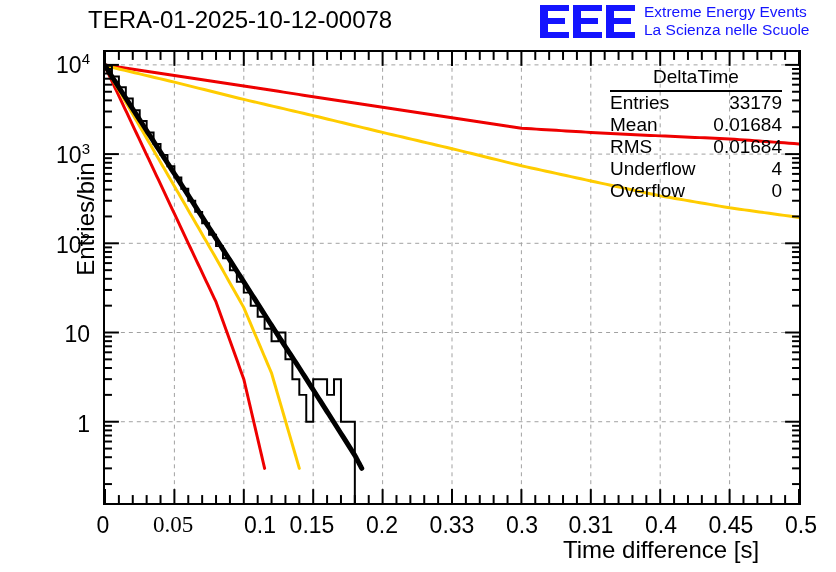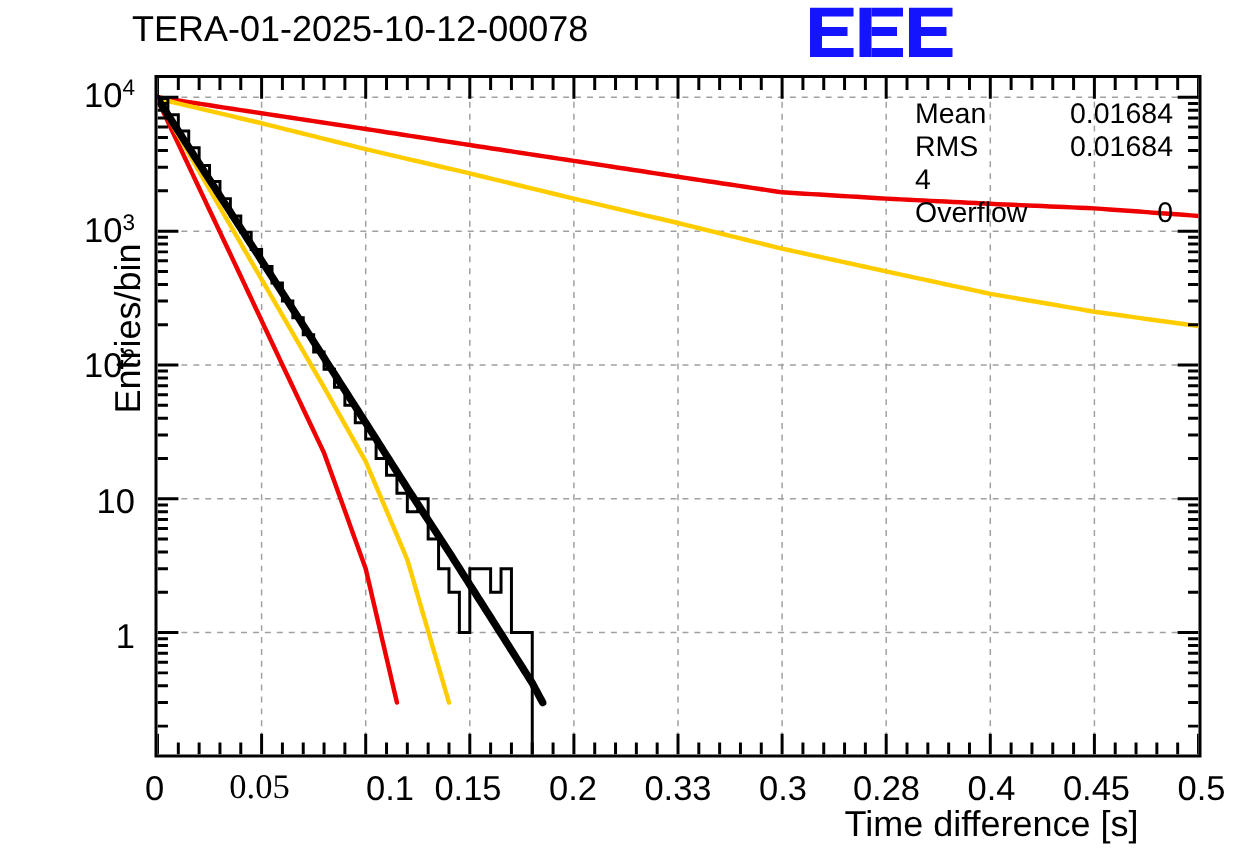--- a/index.html
+++ b/index.html
@@ -54,38 +54,42 @@
       <rect x="33" y="0" width="8" height="33"></rect>
       <rect x="41" y="0" width="21" height="6"></rect>
       <rect x="41" y="13" width="17" height="6"></rect>
       <rect x="41" y="27" width="21" height="6"></rect>
       <rect x="66" y="0" width="8" height="33"></rect>
       <rect x="74" y="0" width="21" height="6"></rect>
       <rect x="74" y="13" width="17" height="6"></rect>
       <rect x="74" y="27" width="21" height="6"></rect>
     </g>
   </svg>
+  <div id="eee-text">
+    <div class="eee-line">Extreme Energy Events</div>
+    <div class="eee-line">La Scienza nelle Scuole</div>
+  </div>
 </div>
 
 <div id="y-axis-title">Entries/bin</div>
 
 <div class="ylab" style="left:28px;top:50px;width:62px;text-align:right;">10<sup>4</sup></div>
 <div class="ylab" style="left:28px;top:140px;width:62px;">10<sup>3</sup></div>
 <div class="ylab" style="left:28px;top:230px;width:62px;">10<sup>2</sup></div>
 <div class="ylab" style="left:28px;top:321px;width:62px;">10</div>
 <div class="ylab" style="left:28px;top:411px;width:62px;">1</div>
 
 <div class="xlab" style="left:73px;top:512px;width:60px;">0</div>
 <div class="xlab" style="left:143px;top:512px;width:60px;font-family:Liberation Serif, serif;">0.05</div>
 <div class="xlab" style="left:230px;top:512px;width:60px;">0.1</div>
 <div class="xlab" style="left:282px;top:512px;width:60px;">0.15</div>
 <div class="xlab" style="left:352px;top:512px;width:60px;">0.2</div>
 <div class="xlab" style="left:422px;top:512px;width:60px;">0.33</div>
 <div class="xlab" style="left:492px;top:512px;width:60px;">0.3</div>
-<div class="xlab" style="left:561px;top:512px;width:60px;">0.28</div>
+<div class="xlab" style="left:561px;top:512px;width:60px;">0.31</div>
 <div class="xlab" style="left:631px;top:512px;width:60px;">0.4</div>
 <div class="xlab" style="left:701px;top:512px;width:60px;">0.45</div>
 <div class="xlab" style="left:771px;top:512px;width:60px;">0.5</div>
 
 <div id="x-axis-title">Time difference [s]</div>
 
 <div id="plot-frame">
   <svg id="grid-layer" viewBox="0 0 698 455" preserveAspectRatio="none">
       <line x1="69.8" y1="0" x2="69.8" y2="455" stroke="#a0a0a0" stroke-width="1" stroke-dasharray="4,4"></line>
       <line x1="139.6" y1="0" x2="139.6" y2="455" stroke="#a0a0a0" stroke-width="1" stroke-dasharray="4,4"></line>
@@ -300,28 +304,34 @@
       <line x1="0" y1="21.72190117072506" x2="7" y2="21.72190117072506" stroke="#000" stroke-width="2"></line>
       <line x1="698" y1="21.72190117072506" x2="691" y2="21.72190117072506" stroke="#000" stroke-width="2"></line>
       <line x1="0" y1="17.11817415046077" x2="7" y2="17.11817415046077" stroke="#000" stroke-width="2"></line>
       <line x1="698" y1="17.11817415046077" x2="691" y2="17.11817415046077" stroke="#000" stroke-width="2"></line>
       <line x1="0" y1="13" x2="14" y2="13" stroke="#000" stroke-width="2"></line>
       <line x1="698" y1="13" x2="684" y2="13" stroke="#000" stroke-width="2"></line>
     </svg>
 </div>
 
 <div id="stats-box">
+  <div id="stats-title">DeltaTime</div>
+  <div class="stat-row">
+    <span class="k">Entries</span>
+    <span class="v">33179</span>
+  </div>
   <div class="stat-row">
     <span class="k">Mean</span>
     <span class="v">0.01684</span>
   </div>
   <div class="stat-row">
     <span class="k">RMS</span>
     <span class="v">0.01684</span>
   </div>
   <div class="stat-row">
+    <span class="k">Underflow</span>
     <span class="v">4</span>
   </div>
   <div class="stat-row">
     <span class="k">Overflow</span>
     <span class="v">0</span>
   </div>
 </div>
 
 </body></html>

